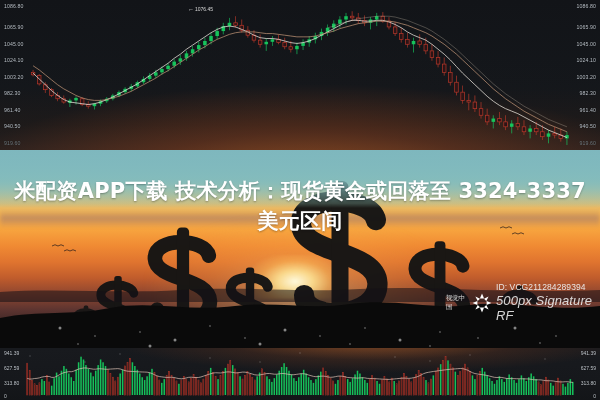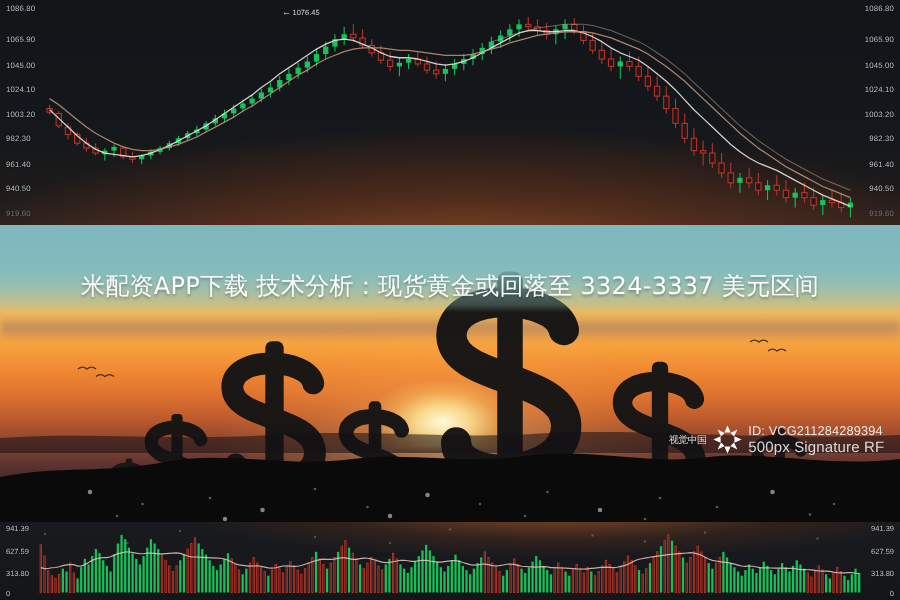--- a/index.html
+++ b/index.html
@@ -67,37 +67,37 @@
   #tealband {
     position:absolute; left:0; top:0; width:600px; height:58px;
     background:linear-gradient(180deg, rgba(126,183,190,0.88) 0%, rgba(128,186,188,0.80) 55%, rgba(140,190,175,0.30) 92%, rgba(150,190,160,0) 100%);
     mix-blend-mode:normal;
   }
 
   
   #headline {
     position:absolute; left:0; top:176px; width:600px;
     text-align:center; pointer-events:none;
-    font-size:16px; line-height:30px; font-weight:normal; color:#ffffff;
+    font-size:21px; line-height:30px; font-weight:bold; color:#ffffff;
     font-family:"DejaVu Sans", sans-serif;
     letter-spacing:.2px;
     text-shadow:0 1px 2px rgba(0,0,0,.30);
     padding:0 4px;
   }
 
   
   #watermark {
     position:absolute; left:425px; top:282px;
     display:flex; align-items:center; gap:3px;margin-left:21px;
   }
   #wm-brand { font-size:6.5px; color:#e9e9e9; font-family:"DejaVu Sans",sans-serif; letter-spacing:-.3px; opacity:.92; }
   #wm-mark { width:22px; height:22px; position:relative; }
   #wm-text { display:flex; flex-direction:column; gap:1px; }
   #wm-id, #wm-lic { font-size:8.5px; color:#f0f0f0; font-family:"Liberation Sans",sans-serif; opacity:.93; letter-spacing:.1px; }
-  #wm-lic { font-size:10px; opacity:.88; }
+  #wm-lic { font-size:13px; opacity:.88;font-style:italic; }
 
   
   #vol-panel {
     position:absolute; left:0; top:348px; width:600px; height:52px;
     background:
       radial-gradient(ellipse 330px 40px at 62% -12%, rgba(220,110,40,0.55) 0%, rgba(140,65,30,0.22) 45%, rgba(0,0,0,0) 78%),
       linear-gradient(180deg,#181a1e 0%,#16181c 60%,#131518 100%);
     overflow:hidden;
   }
   #vol-panel svg { position:absolute; left:0; top:0; }

